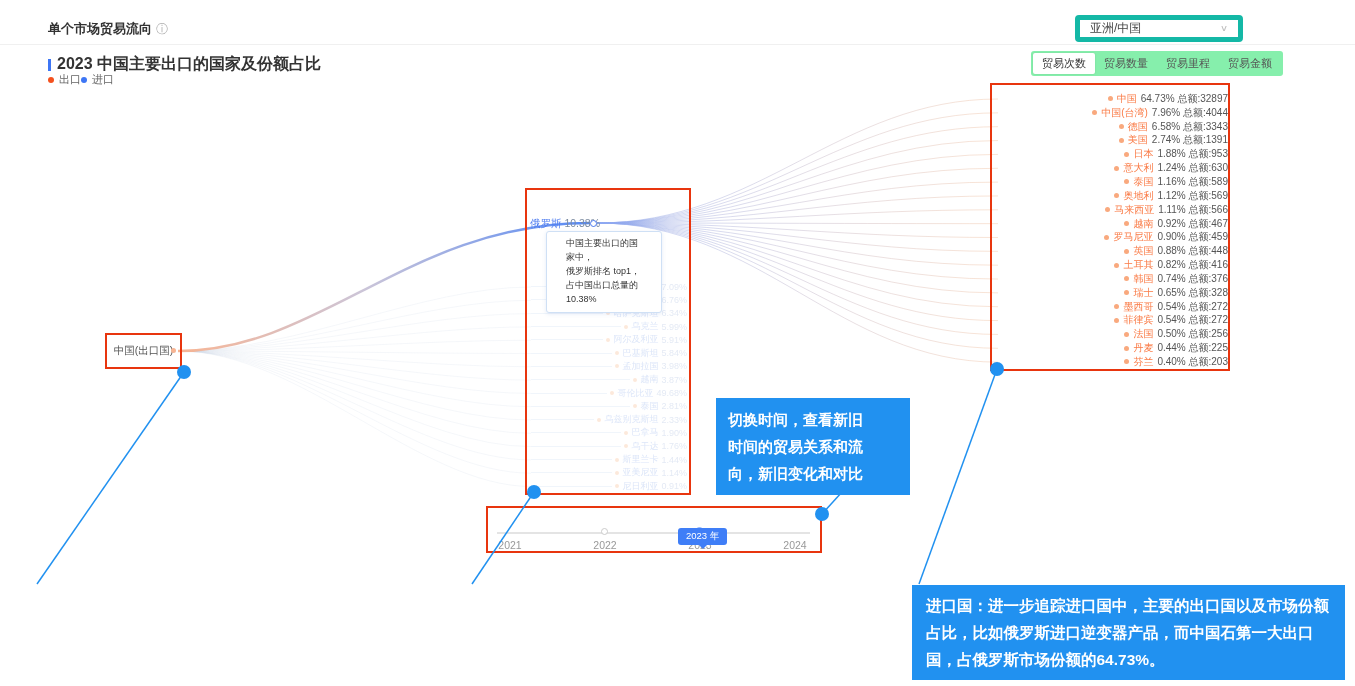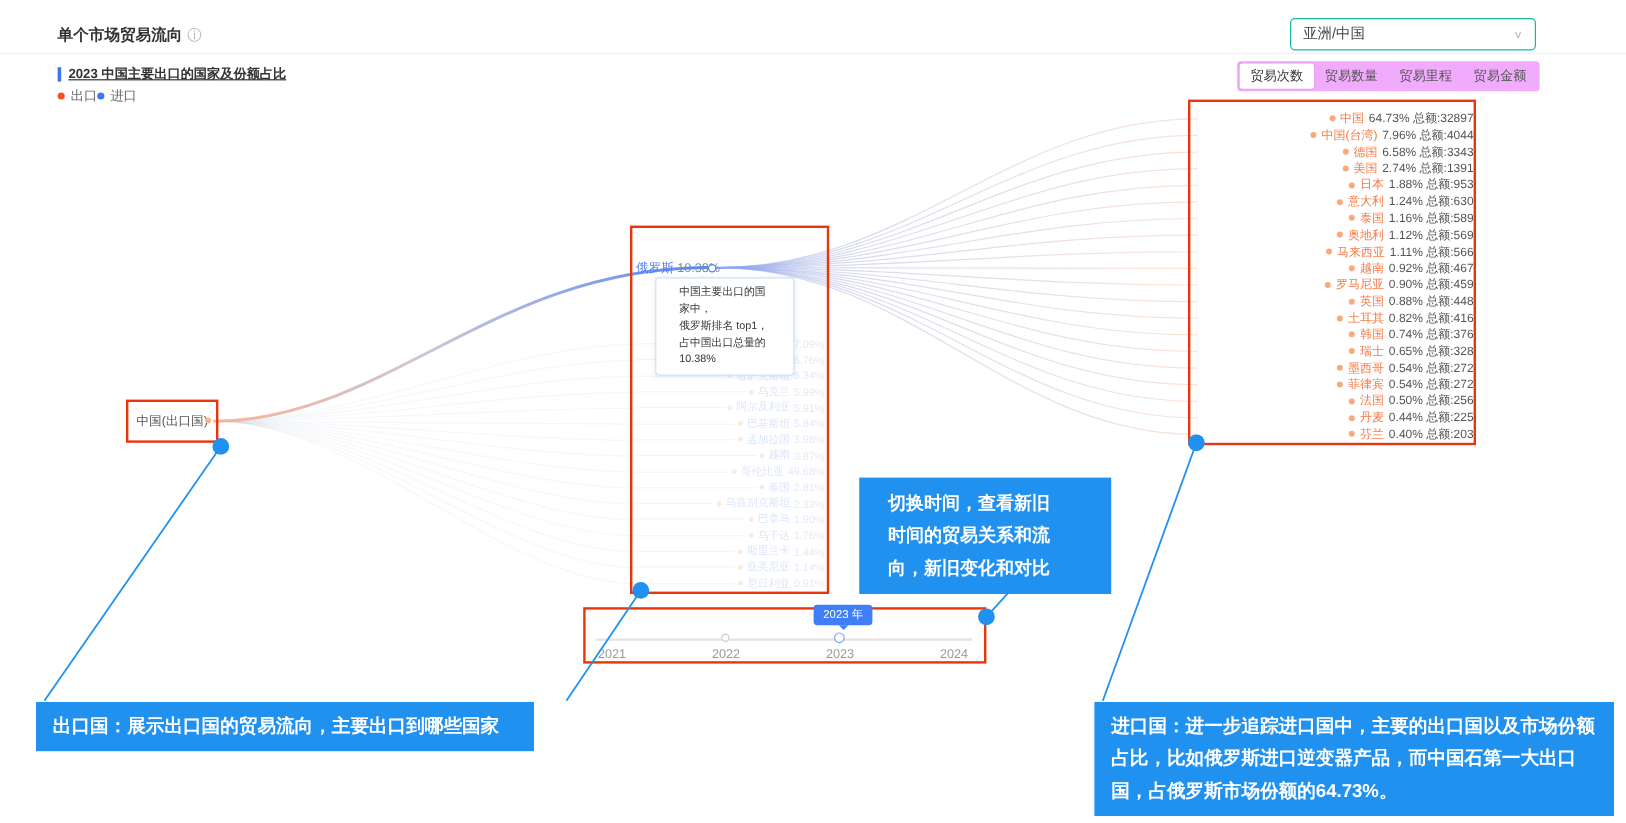--- a/index.html
+++ b/index.html
@@ -2,28 +2,28 @@
 <html><head>
 <meta charset="utf-8">
 <style>
   * { box-sizing: border-box; margin: 0; padding: 0; }
   body { background:#fff; font-family:"Liberation Sans", sans-serif; }
   .page { position:relative; width:1355px; height:686px; background:#fff; overflow:hidden; }
 
   
   .page-title { position:absolute; left:48px; top:20px; font-size:13px; font-weight:bold; color:#333; }
   .info-icon { display:inline-block; margin-left:4px; font-size:12px; color:#b0b0b0; font-weight:normal; cursor:pointer; }
-  .market-select { position:absolute; left:1075px; top:15px; width:205px; height:27px; border:1px solid #14b8a6; border-radius:4px; background:#fff; font-size:12px; color:#444; display:flex; align-items:center; padding:0 10px; cursor:pointer; }
+  .market-select { position:absolute; left:1075px; top:15px; width:168px; height:27px; border:5px solid #14b8a6; border-radius:4px; background:#fff; font-size:12px; color:#444; display:flex; align-items:center; padding:0 10px; cursor:pointer; }
   .market-select .chev { margin-left:auto; color:#bfbfbf; font-size:11px; transform:scaleY(.8); }
   .header-divider { position:absolute; left:0; right:0; top:44px; height:1px; background:#f0f0f0; }
 
-  .chart-title { position:absolute; left:48px; top:54px; font-size:11px; font-weight:bold; color:#333; display:flex; align-items:center;text-decoration:underline; }
+  .chart-title { position:absolute; left:48px; top:54px; font-size:16px; font-weight:bold; color:#333; display:flex; align-items:center; }
   .chart-title .bar { width:3px; height:12px; background:#3d76f5; margin-right:6px; }
 
-  .tabs { position:absolute; right:72px; top:51px; display:flex; background:#f0abfc; border-radius:3px; padding:2px; }
+  .tabs { position:absolute; right:72px; top:51px; display:flex; background:#86efac; border-radius:3px; padding:2px; }
   .tab { font-size:11px; color:#555; padding:3px 9px; border-radius:2px; cursor:pointer; white-space:nowrap; }
   .tab.active { background:#fff; color:#333; box-shadow:0 0 2px rgba(0,0,0,.12); }
 
   .legend { position:absolute; left:48px; top:72px; display:flex; font-size:11px; color:#666; }
   .legend-item { display:flex; align-items:center; gap:5px; cursor:pointer; }
   .legend-dot { width:6px; height:6px; border-radius:50%; }
 
   
   svg.layer { position:absolute; left:0; top:0; pointer-events:none; }
 
@@ -50,29 +50,29 @@
   .trade-row { height:13.85px; display:flex; align-items:center; font-size:10px; cursor:pointer; white-space:nowrap;justify-content:flex-end; }
   .trade-row .rdot { width:5px; height:5px; border-radius:50%; background:#f9a97e; margin-right:4px; flex:none; }
   .trade-row .rname { color:#fa7a45; margin-right:4px; }
   .trade-row .rstat { color:#555; }
 
   
   .timeline-track { position:absolute; left:497px; top:532px; width:313px; height:2px; background:#e4e4e4; cursor:pointer; }
   .tl-dot { position:absolute; top:528px; width:7px; height:7px; border-radius:50%; background:#fff; border:1.5px solid #ccc; }
   .tl-handle { position:absolute; left:695px; top:527px; width:9px; height:9px; border-radius:50%; background:#fff; border:1.5px solid #7aa6f8; cursor:grab; z-index:3; }
   .tl-label { position:absolute; top:539px; width:40px; text-align:center; font-size:10.5px; color:#999; }
-  .tl-chip { position:absolute; left:678px; top:504px; background:#3f7ef7; color:#fff; font-size:9.5px; padding:2px 8px; border-radius:3px; z-index:4; white-space:nowrap; }
+  .tl-chip { position:absolute; left:678px; top:528px; background:#3f7ef7; color:#fff; font-size:9.5px; padding:2px 8px; border-radius:3px; z-index:4; white-space:nowrap; }
   .tl-chip:after { content:""; position:absolute; left:50%; bottom:-4px; margin-left:-4px; border:4px solid transparent; border-top-color:#3f7ef7; border-bottom:none; }
 
   
   .callout { position:absolute; background:#2191f0; color:#fff; font-weight:bold; font-size:15.5px; line-height:1.75; padding:7px 14px; white-space:pre-line; z-index:6; }
   .callout.c1 { left:30px; top:585px; width:415px; }
   .callout.c2 { left:462px; top:585px; width:428px; }
   .callout.c3 { left:912px; top:585px; width:433px; }
-  .callout.c4 { left:716px; top:398px; width:210px; font-size:15px; line-height:1.8; padding:8px 24px; }
+  .callout.c4 { left:716px; top:398px; width:194px; font-size:15px; line-height:1.8; padding:8px 12px; }
 </style>
 </head>
 <body>
 
 <div class="page">
 
   <div class="page-title">
     <span>单个市场贸易流向</span><span class="info-icon">ⓘ</span>
   </div>
   <div class="market-select">
@@ -391,19 +391,18 @@
       <line x1="822" y1="514" x2="852" y2="481"></line>
     </g>
     <g fill="#2191f0">
       <circle cx="184" cy="372" r="7"></circle>
       <circle cx="534" cy="492" r="7"></circle>
       <circle cx="997" cy="369" r="7"></circle>
       <circle cx="822" cy="514" r="7"></circle>
     </g>
   </svg>
 
-  <div class="callout c1">出口国：展示出口国的贸易流向，主要出口到哪些国家</div>
   <div class="callout c3">进口国：进一步追踪进口国中，主要的出口国以及市场份额占比，比如俄罗斯进口逆变器产品，而中国石第一大出口国，占俄罗斯市场份额的64.73%。</div>
   <div class="callout c4" id="callout4">切换时间，查看新旧
 时间的贸易关系和流
 向，新旧变化和对比</div>
 
 </div>
 
 </body></html>

